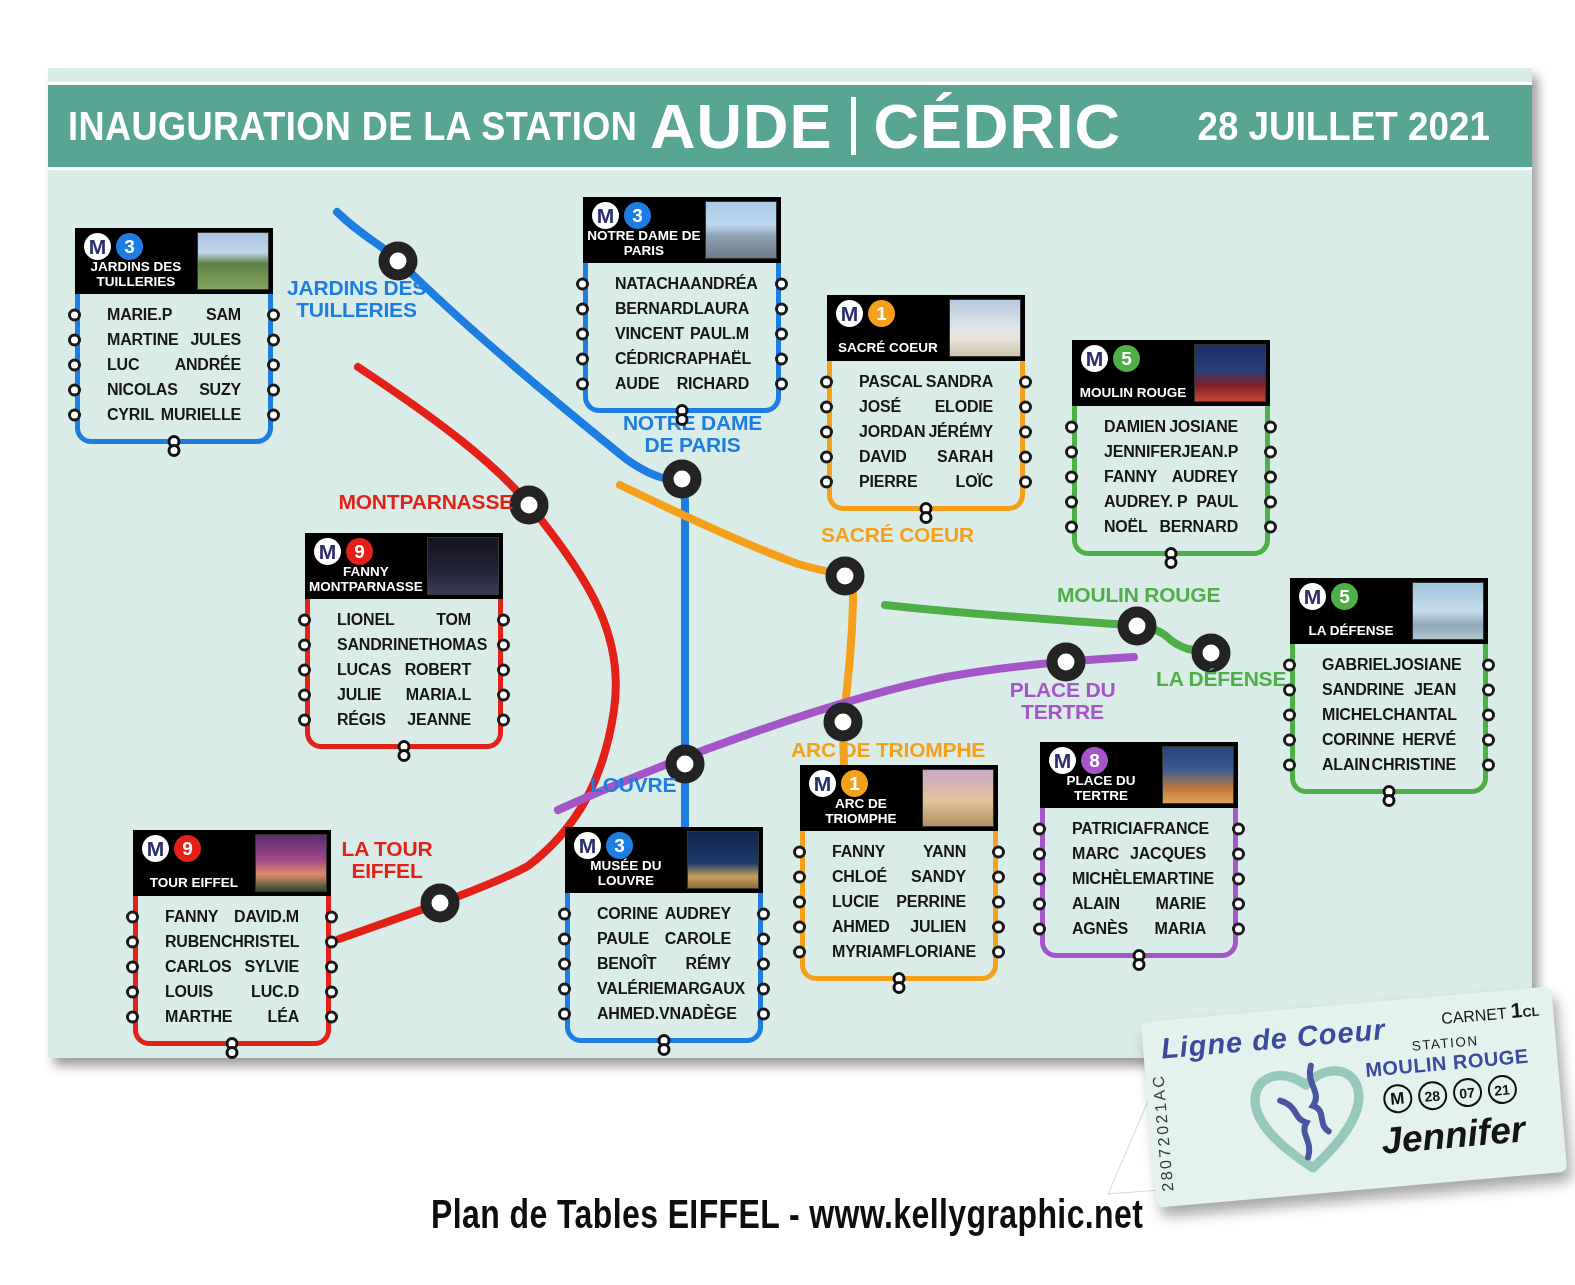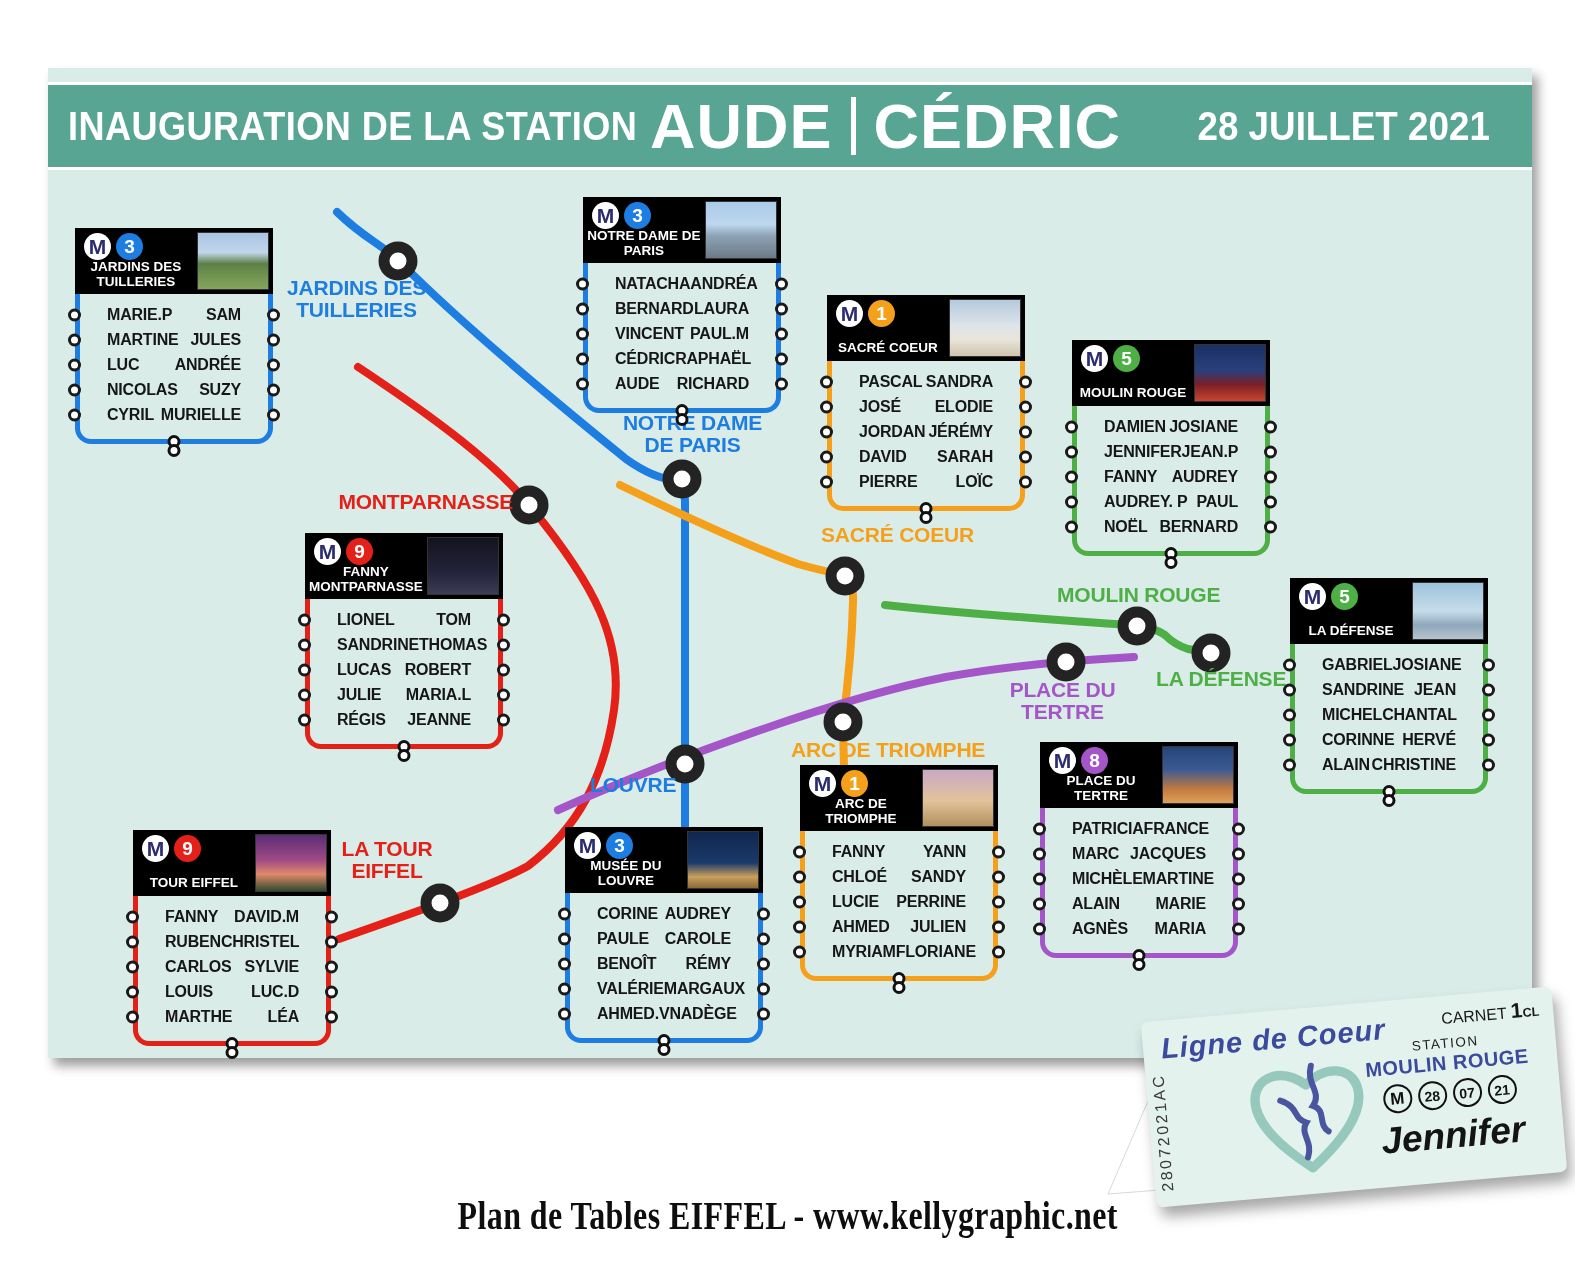--- a/index.html
+++ b/index.html
@@ -87,21 +87,21 @@
   .t-right{position:absolute;right:8px;top:40px;width:205px;text-align:center;}
   .t-station-label{font-size:13.5px;color:#1e1e22;letter-spacing:1.5px;}
   .t-station-name{font-size:20px;font-weight:700;color:#3c4a9e;letter-spacing:.5px;margin-top:1px;white-space:nowrap;}
   .t-stamps{display:flex;justify-content:center;gap:6px;margin-top:5px;}
   .t-stamp{width:25px;height:25px;border:2.5px solid #111;border-radius:50%;
            display:flex;align-items:center;justify-content:center;
            font-size:14px;font-weight:700;color:#111;background:transparent;}
   .t-stamp.m{font-size:17px;font-weight:800;}
   .t-guest{font-size:37px;font-weight:800;font-style:italic;color:#141414;margin-top:6px;}
   
-  .footer{position:absolute;left:0;top:1192px;width:100%;text-align:center;font-family:Liberation Serif, serif;}
+  .footer{position:absolute;left:0;top:1192px;width:100%;text-align:center;}
   .footer span{display:inline-block;transform:scaleX(.8);font-size:40px;font-weight:600;
                color:#0e0e0e;letter-spacing:.5px;white-space:nowrap;}
 </style>
 </head>
 <body>
 
 <div class="page">
 
   <div class="map-card">
 

